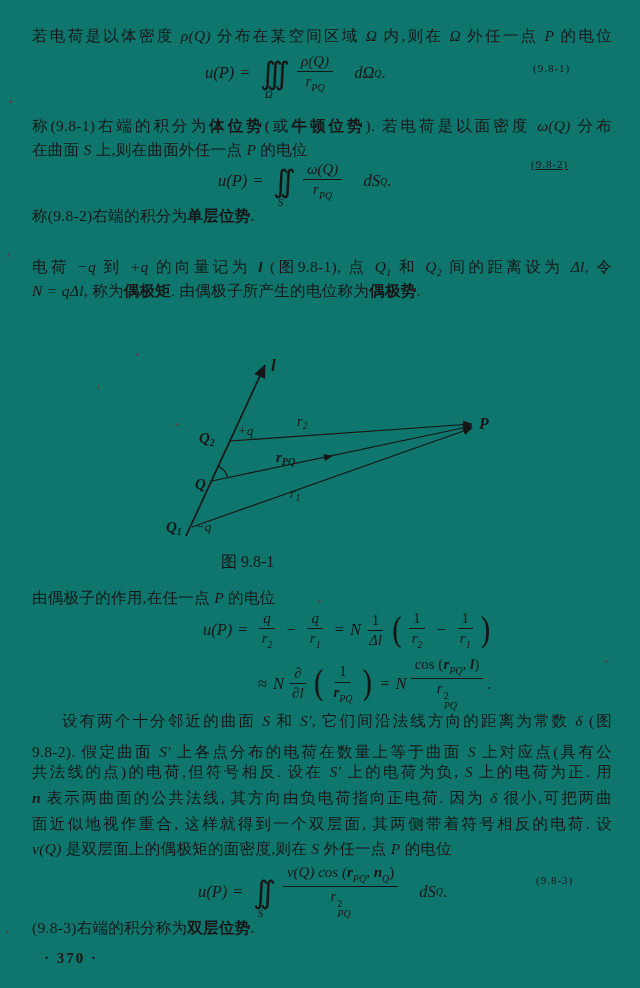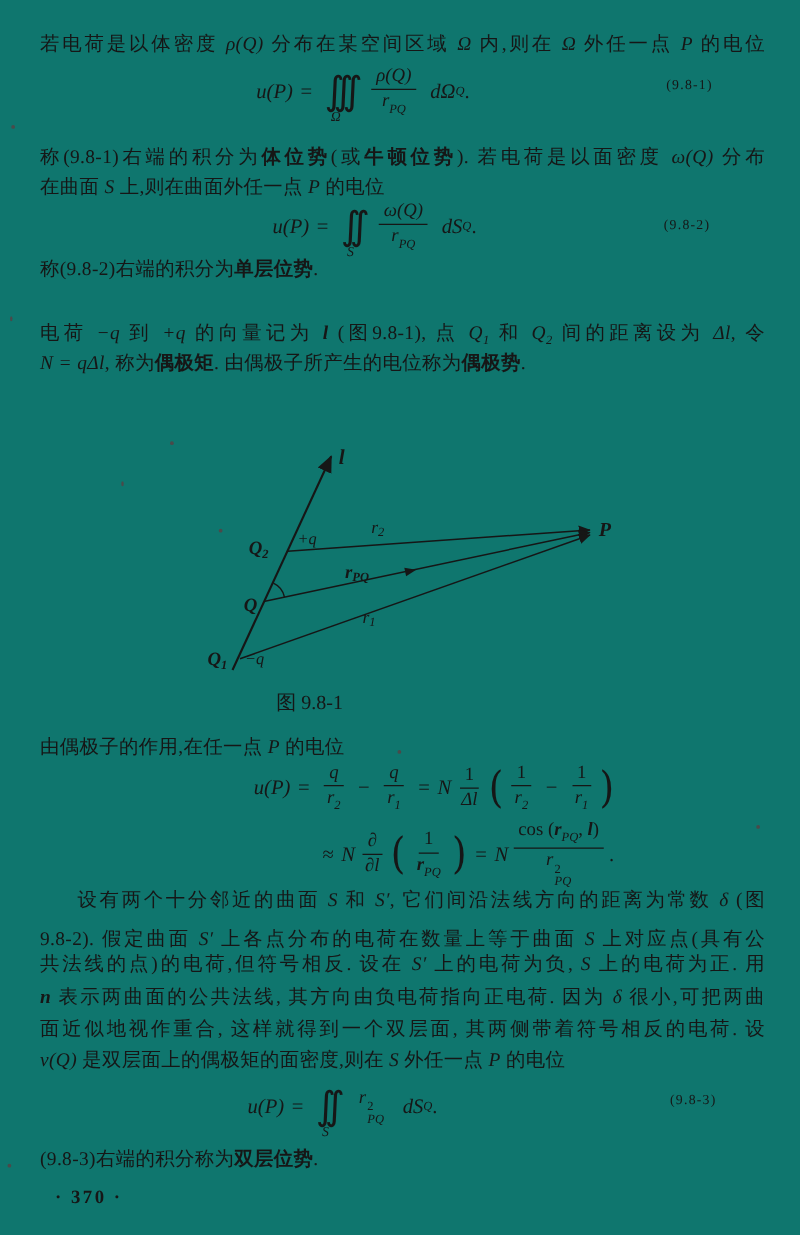--- a/index.html
+++ b/index.html
@@ -34,21 +34,21 @@
   .intwrap { position:relative; display:inline-block; margin:0 2px 0 4px; height:42px; }
   .ints { font-family:"DejaVu Sans",sans-serif; font-style:normal;
           font-size:31px; letter-spacing:-9px; line-height:42px; padding-right:10px; }
   .intsub { position:absolute; left:5px; bottom:-6px; font-size:11px; font-style:italic; }
   .fsub { font-size:10px; font-style:italic; vertical-align:-5px; letter-spacing:0; }
   .supsub { display:inline-flex; flex-direction:column; align-items:flex-start;
             font-size:10px; line-height:1.05; vertical-align:-6px; margin-left:1px; font-style:normal; }
   .supsub .s2 { font-style:italic; }
   .bp { font-size:30px; font-style:normal; line-height:0.9;
         transform:scaleY(1.15); margin:0 1px; font-family:"DejaVu Serif",serif; }
-  .sp { margin-left:7px; }
+  .sp { margin-left:17px; }
   .eqtag { position:absolute; font-size:11px; letter-spacing:1px; }
   
   .fig { position:absolute; left:0; top:340px; }
   .fig text { fill:#161616; font-family:"Liberation Serif","DejaVu Serif",serif; }
   
   .pageno { position:absolute; left:44px; top:950px; font-size:15px;
             font-weight:bold; letter-spacing:2px; }
   .speck { position:absolute; background:#4a4a4a; border-radius:50%; }
 </style>
 </head>
@@ -86,21 +86,21 @@
       <span class="intsub">S</span>
     </span>
     <span class="frac">
       <span class="num mi">ω(Q)</span>
       <span class="den"><span class="mi">r</span><span class="fsub">PQ</span></span>
     </span>
     <span class="mi sp">dS</span>
       <span class="fsub">Q</span>
       <span>.</span>
   </div>
-  <div class="eqtag" style="left:531px; top:174px;">(9.8-2)</div>
+  <div class="eqtag" style="left:531px; top:158px;text-decoration:underline;">(9.8-2)</div>
 
   <div class="line" style="top:206px"><span>称(9.8-2)右端的积分为</span><span class="b">单层位势</span><span>.</span></div>
   <div class="line full" style="top:257px"><span>电荷 </span><span class="m">−q</span><span> 到 </span><span class="m">+q</span><span> 的向量记为 </span><span class="vb">l</span><span> (图9.8-1), 点 </span><span class="m">Q</span><span class="sub">1</span><span> 和 </span><span class="m">Q</span><span class="sub">2</span><span> 间的距离设为 </span><span class="m">Δl</span><span>, 令</span></div>
   <div class="line" style="top:281px"><span class="m">N = qΔl</span><span>, 称为</span><span class="b">偶极矩</span><span>. 由偶极子所产生的电位称为</span><span class="b">偶极势</span><span>.</span></div>
 
   <svg class="fig" width="640" height="240" viewBox="0 0 640 240">
     <defs>
       <marker id="ah" markerWidth="9" markerHeight="8" refX="7.5" refY="4" orient="auto">
         <path d="M0,0.5 L8,4 L0,7.5 z" fill="#161616"></path>
       </marker>
@@ -191,20 +191,21 @@
   <div class="line full" style="top:814px"><span>面近似地视作重合, 这样就得到一个双层面, 其两侧带着符号相反的电荷. 设</span></div>
 
   <div class="formula" style="left:198px; top:864px;">
     <span class="mi">u(P)</span>
     <span class="op">=</span>
     <span class="intwrap">
       <span class="ints">∫∫</span>
       <span class="intsub">S</span>
     </span>
     <span class="frac">
+      <span class="num"><span class="mi">ν(Q) cos (</span><span class="vb">r</span><span class="fsub">PQ</span><span>, </span><span class="vb">n</span><span class="fsub">Q</span><span>)</span></span>
       <span class="den"><span class="mi">r</span><span class="supsub">
             <span>2</span>
             <span class="s2">PQ</span>
           </span></span>
     </span>
     <span class="mi sp">dS</span>
       <span class="fsub">Q</span>
       <span>.</span>
   </div>
   <div class="eqtag" style="left:536px; top:874px;">(9.8-3)</div>

